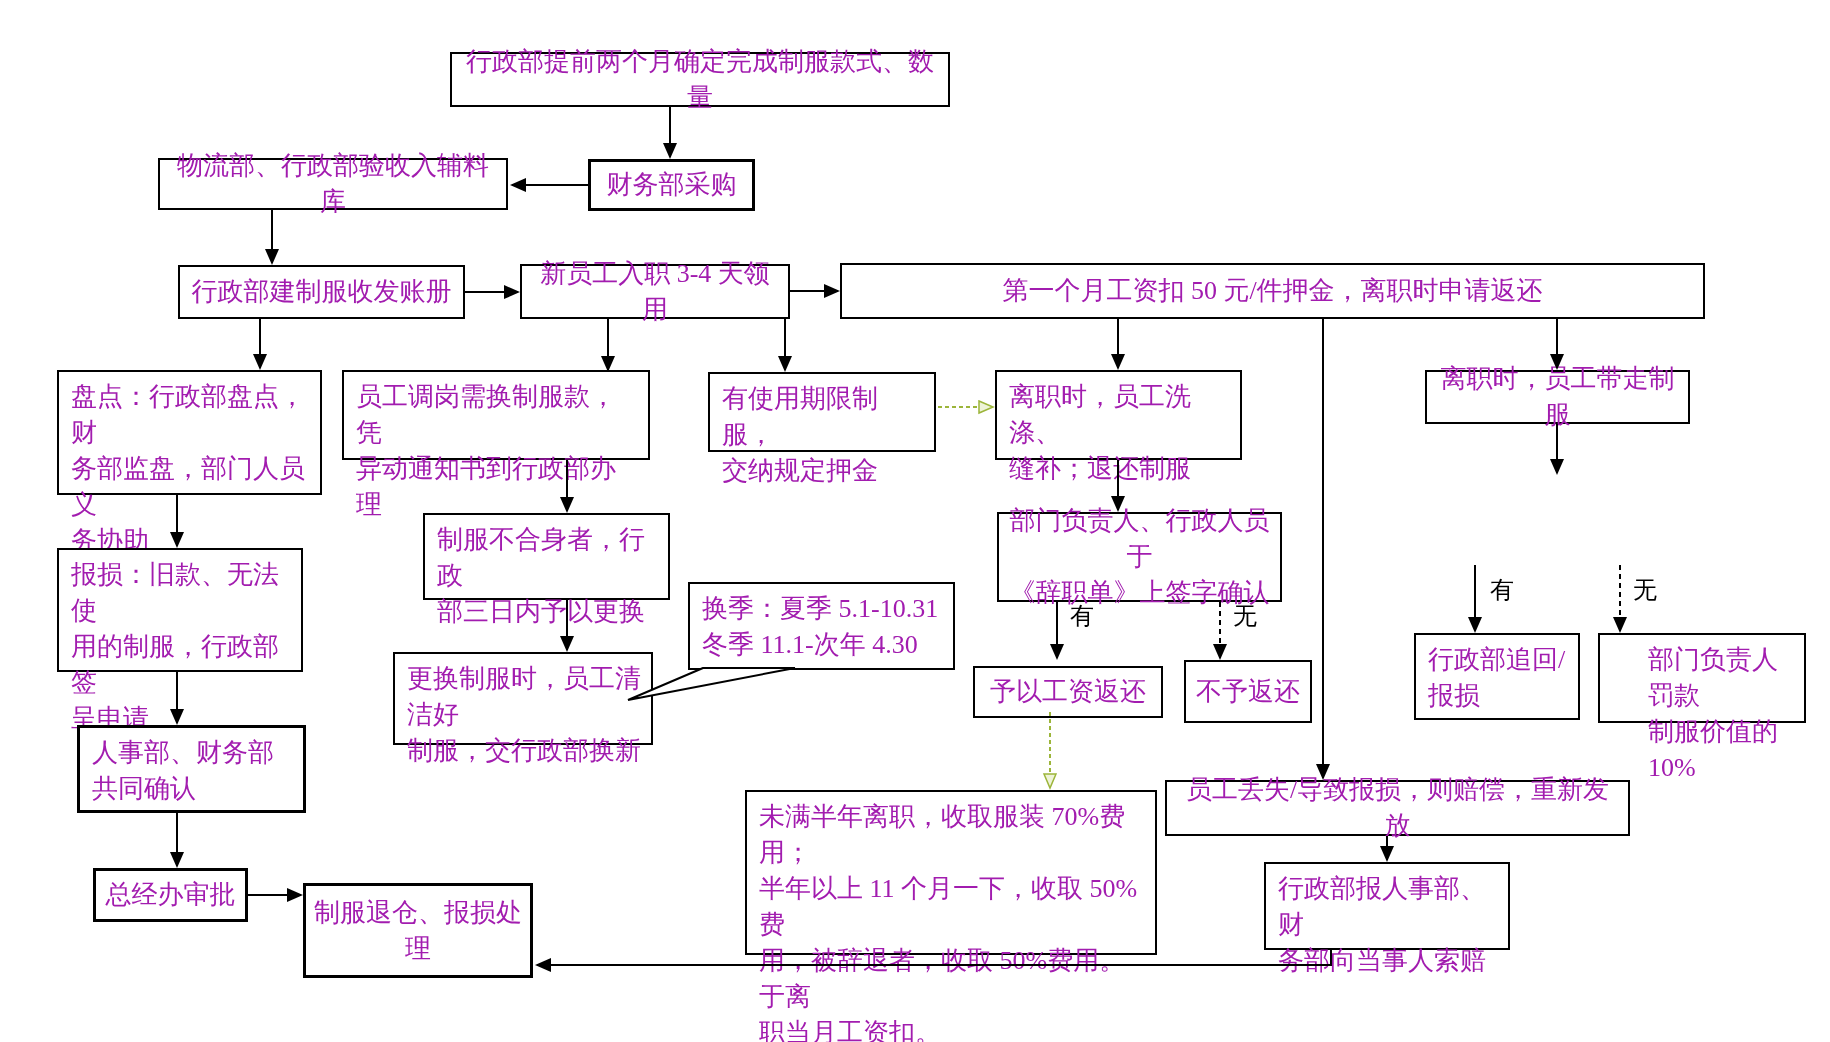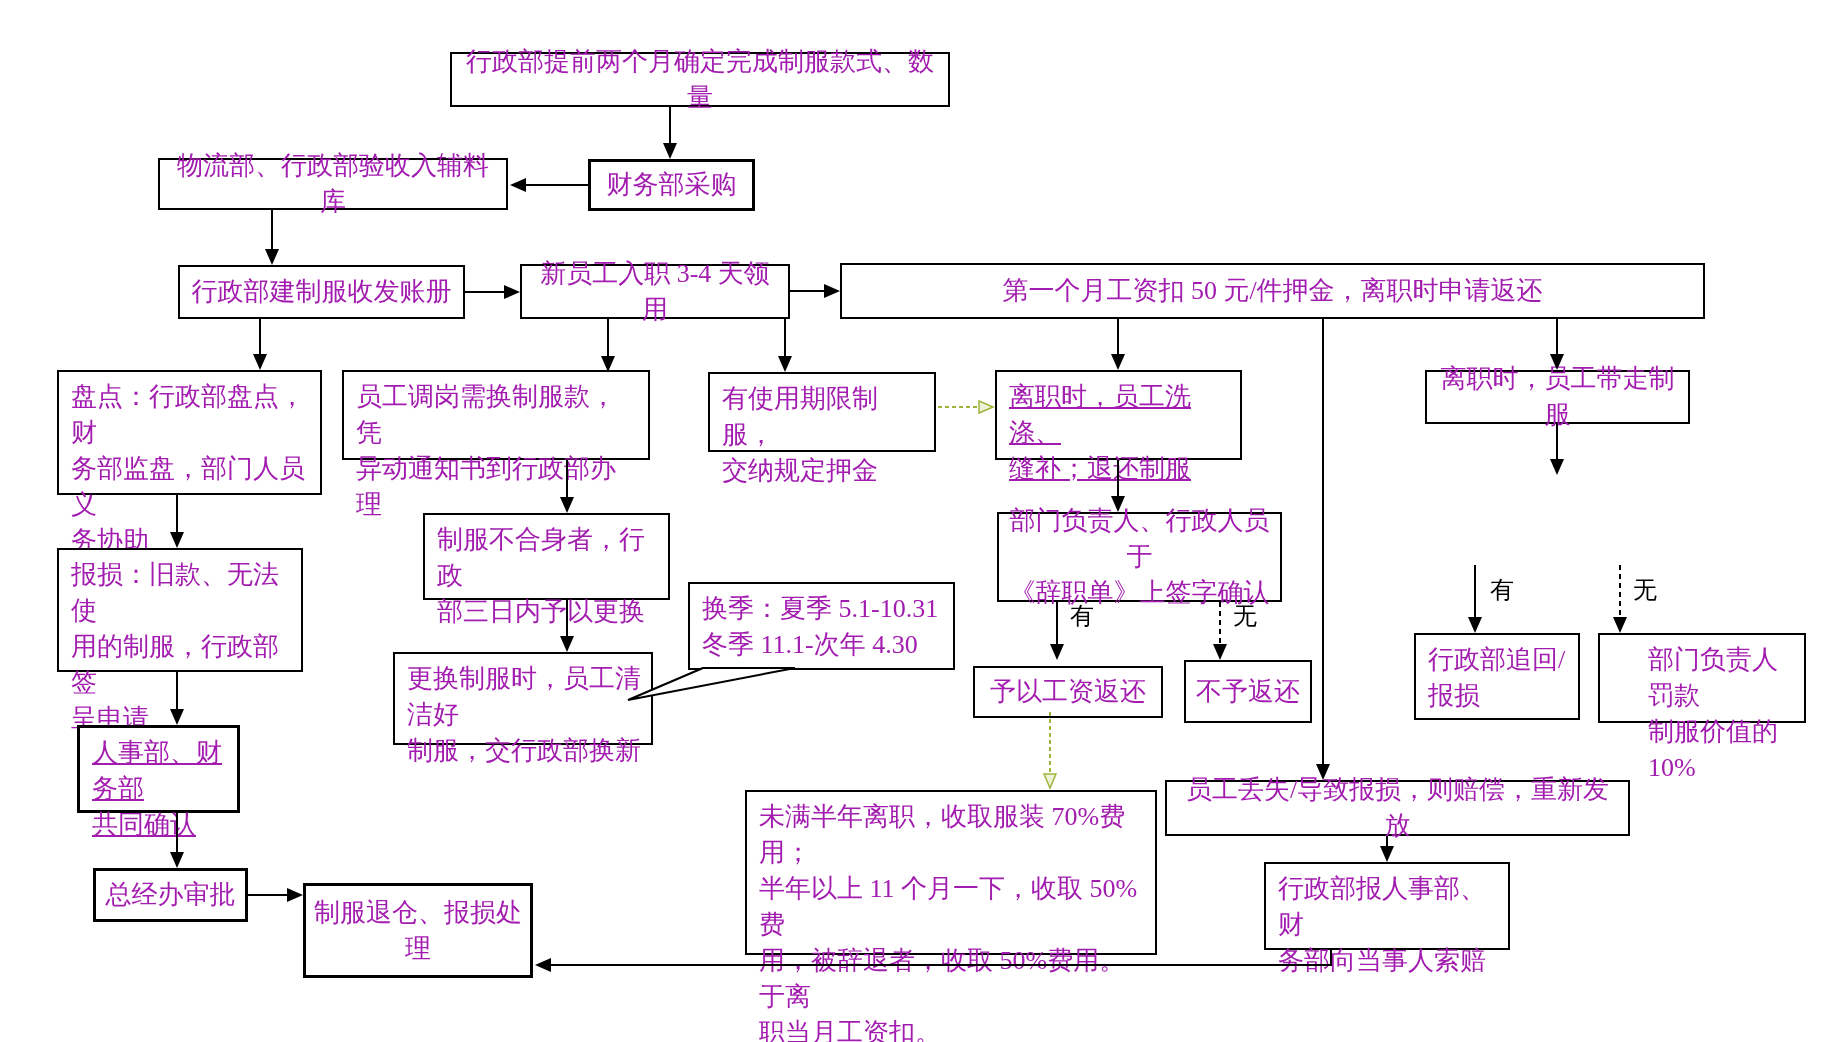--- a/index.html
+++ b/index.html
@@ -65,41 +65,41 @@
     <div class="node c" style="left: 178px; top: 265px; width: 287px; height: 54px;">行政部建制服收发账册</div>
     <div class="node c" style="left: 520px; top: 264px; width: 270px; height: 55px;">新员工入职 3-4 天领用</div>
     <div class="node c" style="left: 840px; top: 263px; width: 865px; height: 56px;">第一个月工资扣 50 元/件押金，离职时申请返还</div>
     <div class="node l" style="left: 57px; top: 370px; width: 265px; height: 125px;">盘点：行政部盘点，财
 务部监盘，部门人员义
 务协助</div>
     <div class="node l" style="left: 342px; top: 370px; width: 308px; height: 90px;">员工调岗需换制服款，凭
 异动通知书到行政部办理</div>
     <div class="node l" style="left: 708px; top: 372px; width: 228px; height: 80px;">有使用期限制服，
 交纳规定押金</div>
-    <div class="node l" style="left: 995px; top: 370px; width: 247px; height: 90px; text-decoration: underline;">离职时，员工洗涤、
+    <div class="node l" style="left: 995px; top: 370px; width: 247px; height: 90px;">离职时，员工洗涤、
 缝补；退还制服</div>
     <div class="node c" style="left: 1425px; top: 370px; width: 265px; height: 54px;">离职时，员工带走制服</div>
     <div class="node l" style="left: 57px; top: 548px; width: 246px; height: 124px;">报损：旧款、无法使
 用的制服，行政部签
 呈申请</div>
     <div class="node l" style="left: 423px; top: 513px; width: 247px; height: 87px;">制服不合身者，行政
 部三日内予以更换</div>
     <div class="node c" style="left: 997px; top: 512px; width: 285px; height: 90px;">部门负责人、行政人员于
 《辞职单》上签字确认</div>
     <div class="node l" style="left: 688px; top: 582px; width: 267px; height: 88px;">换季：夏季 5.1-10.31
 冬季 11.1-次年 4.30</div>
     <div class="node l" style="left: 393px; top: 652px; width: 260px; height: 93px;">更换制服时，员工清洁好
 制服，交行政部换新</div>
     <div class="node c" style="left: 973px; top: 660px; width: 190px; height: 52px; margin-top: 6px;">予以工资返还</div>
     <div class="node c" style="left: 1184px; top: 660px; width: 128px; height: 63px;">不予返还</div>
     <div class="node l" style="left: 1414px; top: 633px; width: 166px; height: 87px;">行政部追回/
 报损</div>
     <div class="node l" style="left: 1598px; top: 633px; width: 208px; height: 90px; padding-left: 48px;">部门负责人罚款
 制服价值的 10%</div>
-    <div class="node l thick" style="left: 77px; top: 725px; width: 163px; height: 88px; text-decoration: underline;">人事部、财务部
+    <div class="node l thick" style="left: 77px; top: 725px; width: 229px; height: 88px;">人事部、财务部
 共同确认</div>
     <div class="node c" style="left: 1165px; top: 780px; width: 465px; height: 56px;">员工丢失/导致报损，则赔偿，重新发放</div>
     <div class="node l" style="left: 745px; top: 790px; width: 412px; height: 165px;">未满半年离职，收取服装 70%费用；
 半年以上 11 个月一下，收取 50%费
 用，被辞退者，收取 50%费用。于离
 职当月工资扣。</div>
     <div class="node c thick" style="left: 93px; top: 868px; width: 155px; height: 54px;">总经办审批</div>
     <div class="node c thick" style="left: 303px; top: 883px; width: 230px; height: 95px;">制服退仓、报损处理</div>
     <div class="node l" style="left: 1264px; top: 862px; width: 246px; height: 88px;">行政部报人事部、财
 务部向当事人索赔</div>

